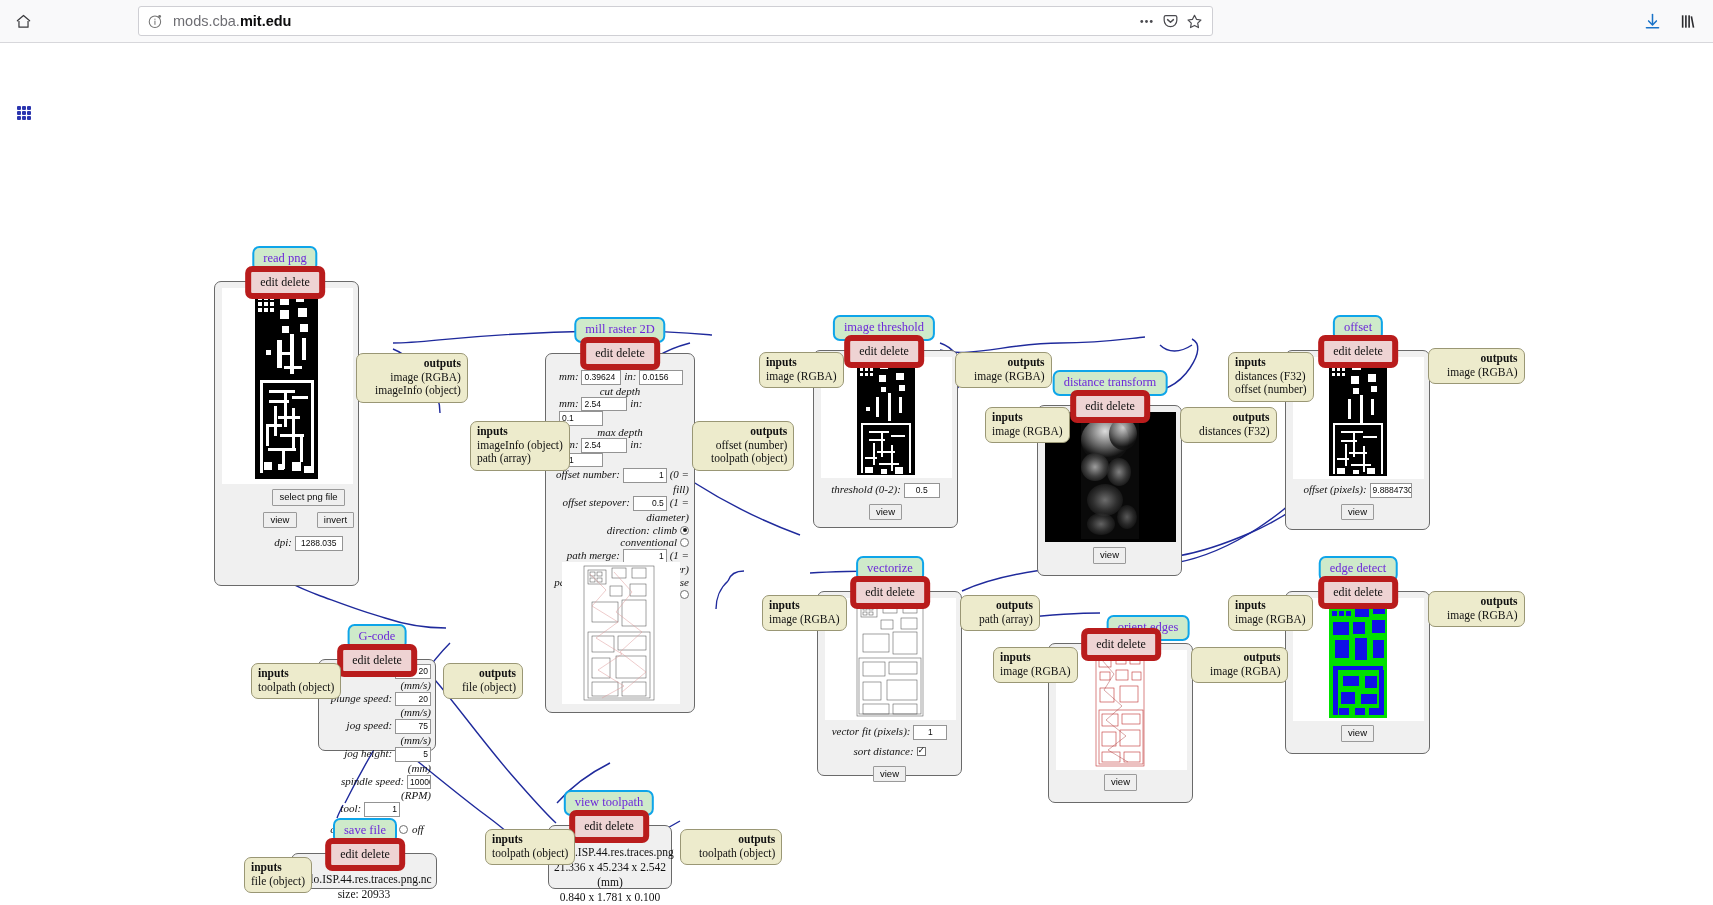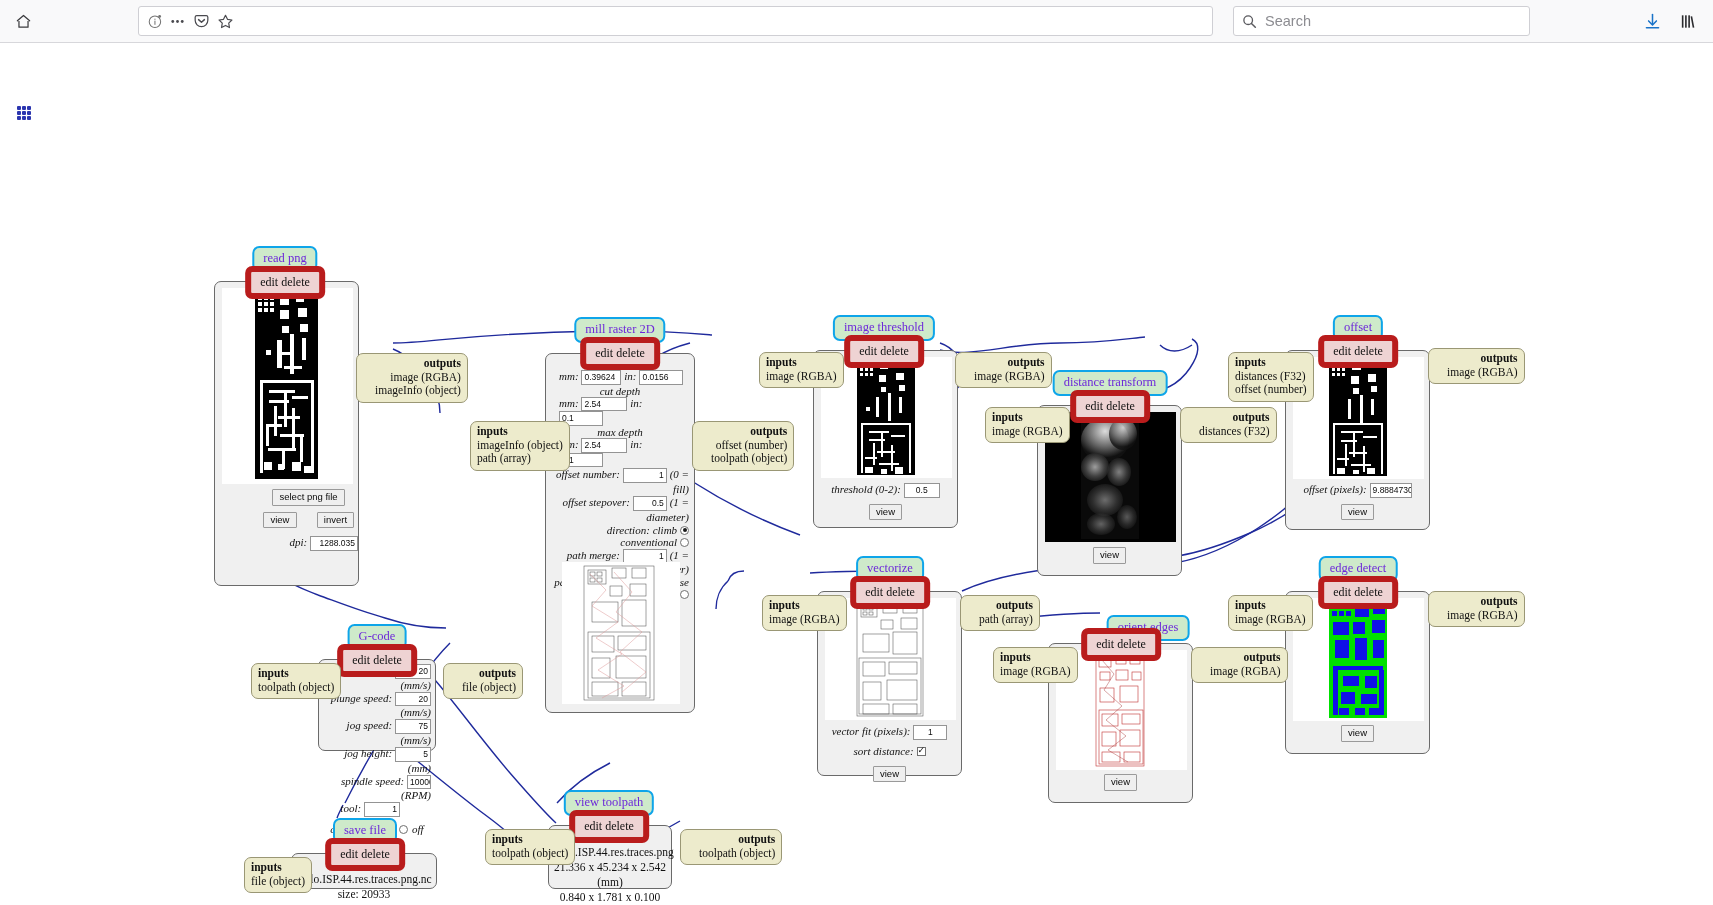--- a/index.html
+++ b/index.html
@@ -188,47 +188,41 @@
 
   <div id="urlbar">
     <div id="ident-icon">
       <svg width="15" height="15" viewBox="0 0 16 16">
         <circle cx="7.4" cy="8.3" r="6.1" fill="none" stroke="#737373" stroke-width="1.1"></circle>
         <rect x="6.85" y="7.1" width="1.1" height="4.4" fill="#737373"></rect>
         <rect x="6.85" y="5.0" width="1.1" height="1.2" fill="#737373"></rect>
         <circle cx="12.4" cy="2.6" r="1.5" fill="#737373"></circle>
       </svg>
     </div>
+    <div id="url-text"><span>mods.cba.</span><b>mit.edu</b></div>
     <div class="urlbar-btn">
       <svg width="17" height="17" viewBox="0 0 18 18">
         <circle cx="4" cy="9" r="1.5" fill="#4a4a4f"></circle>
         <circle cx="9" cy="9" r="1.5" fill="#4a4a4f"></circle>
         <circle cx="14" cy="9" r="1.5" fill="#4a4a4f"></circle>
       </svg>
     </div>
     <div class="urlbar-btn">
       <svg width="17" height="17" viewBox="0 0 18 18">
         <path d="M2.3 4.2 A1.6 1.6 0 0 1 3.9 2.8 H14.1 A1.6 1.6 0 0 1 15.7 4.2 V7.8 A6.7 6.7 0 0 1 2.3 7.8 Z" fill="none" stroke="#4a4a4f" stroke-width="1.3" stroke-linejoin="round"></path>
         <path d="M5.9 7 L9 9.9 L12.1 7" fill="none" stroke="#4a4a4f" stroke-width="1.5" stroke-linecap="round" stroke-linejoin="round"></path>
       </svg>
     </div>
     <div class="urlbar-btn">
       <svg width="17" height="17" viewBox="0 0 18 18">
         <path d="M9 2.4 L11.1 6.7 L15.8 7.4 L12.4 10.7 L13.2 15.4 L9 13.2 L4.8 15.4 L5.6 10.7 L2.2 7.4 L6.9 6.7 Z" fill="none" stroke="#4a4a4f" stroke-width="1.25" stroke-linejoin="round"></path>
       </svg>
     </div>
   </div>
 
-  <div id="searchbar">
-    <svg width="15" height="15" viewBox="0 0 16 16">
-      <circle cx="6.6" cy="6.6" r="4.6" fill="none" stroke="#5a5a5f" stroke-width="1.4"></circle>
-      <line x1="10.1" y1="10.1" x2="14.2" y2="14.2" stroke="#5a5a5f" stroke-width="1.6" stroke-linecap="round"></line>
-    </svg>
-    <div id="search-placeholder">Search</div>
-  </div>
 
   <div id="chrome-right">
     <div class="chrome-icon">
       <svg width="19" height="19" viewBox="0 0 20 20">
         <line x1="10" y1="2.6" x2="10" y2="13.2" stroke="#1a73c8" stroke-width="1.6" stroke-linecap="round"></line>
         <path d="M5.9 9.4 L10 13.6 L14.1 9.4" fill="none" stroke="#1a73c8" stroke-width="1.6" stroke-linecap="round" stroke-linejoin="round"></path>
         <line x1="3.6" y1="16.6" x2="16.4" y2="16.6" stroke="#1a73c8" stroke-width="1.6" stroke-linecap="round"></line>
       </svg>
     </div>
     <div class="chrome-icon">
@@ -342,21 +336,21 @@
           </g>
         </svg>
       </div>
       <div class="ctlrow" style="margin-top:206px;">
         <span class="btn">select png file</span>
       </div>
       <div class="ctlrow" style="margin-top:5px;">
         <span class="btn" style="min-width:34px; text-align:center;">view</span>
         <span class="btn" style="min-width:34px; text-align:center; margin-left:17px;">invert</span>
       </div>
-      <div class="ctlrow" style="margin-top:6px;text-align:right;">
+      <div class="ctlrow" style="margin-top:6px;">
         <span class="lbl">dpi:</span>
         <span class="fld" style="width:48px;">1288.035</span>
       </div>
     </div>
     <div class="port right" style="left:356px; top:310px;">
       <div class="hdr">outputs</div>
       <div>image (RGBA)</div>
       <div>imageInfo (object)</div>
     </div>
   </div>

